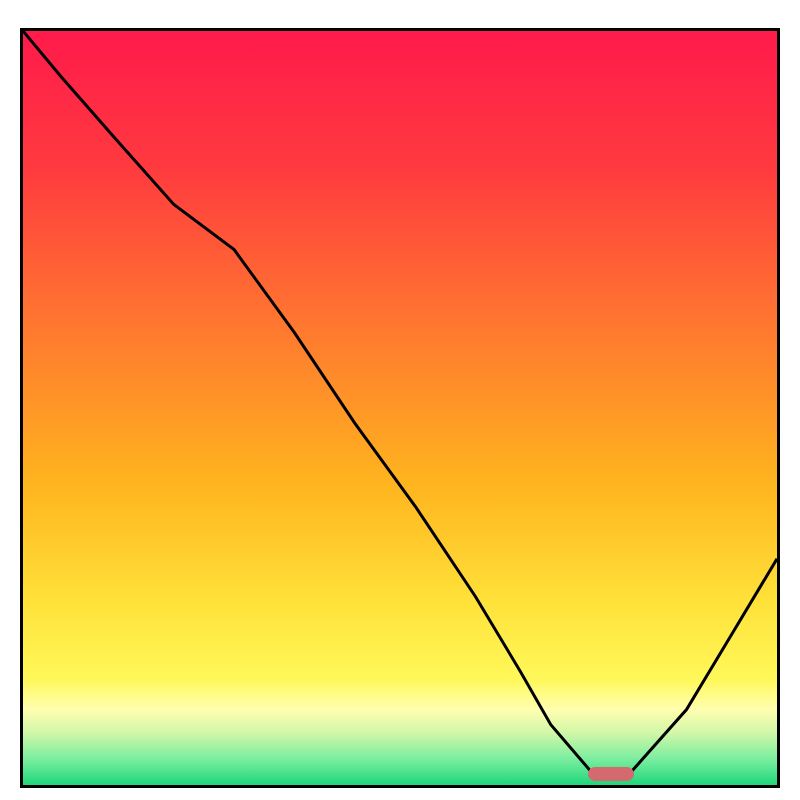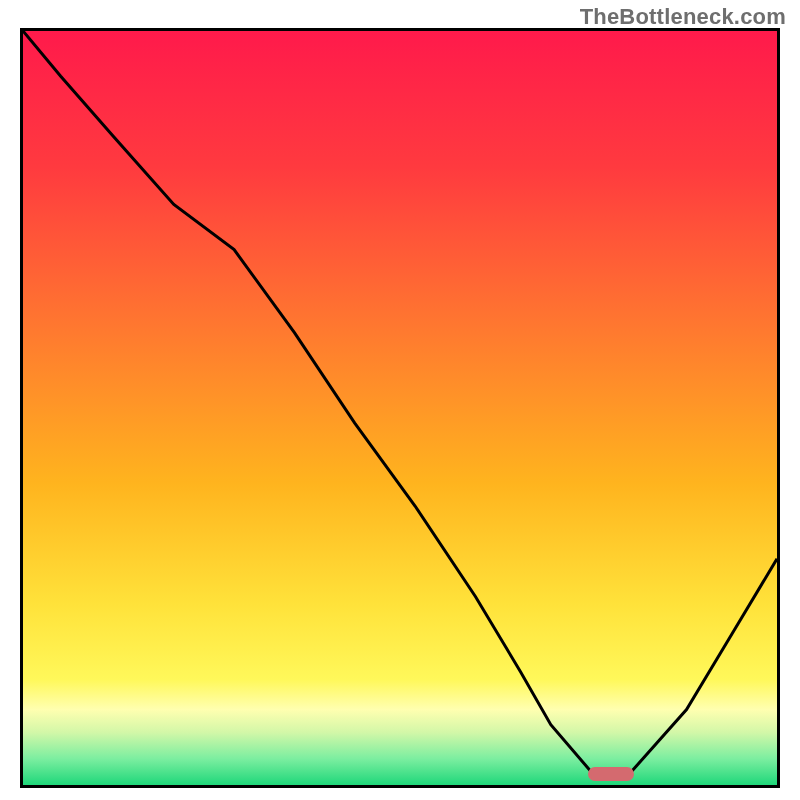--- a/index.html
+++ b/index.html
@@ -50,21 +50,20 @@
     width: 46px;
     height: 14px;
     border-radius: 8px;
     transform: translate(-50%, -50%);
   }
 </style>
 </head>
 <body>
 
 <div class="stage">
-  <div class="watermark">TheBottleneck.com</div>
 
   <div class="plot" style="border-color: rgb(0, 0, 0);">
     <div class="plot-inner">
 
       <svg class="gradient" viewBox="0 0 100 100" preserveAspectRatio="none">
         <defs>
           <linearGradient id="bg" x1="0" y1="0" x2="0" y2="1">
               <stop offset="0%" stop-color="#ff1a4b"></stop>
               <stop offset="18%" stop-color="#ff3a3f"></stop>
               <stop offset="40%" stop-color="#ff7a2f"></stop>

